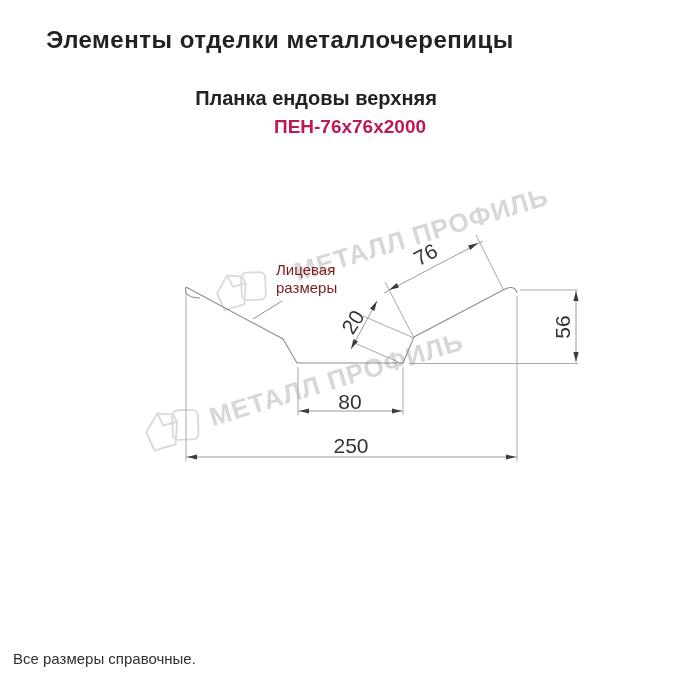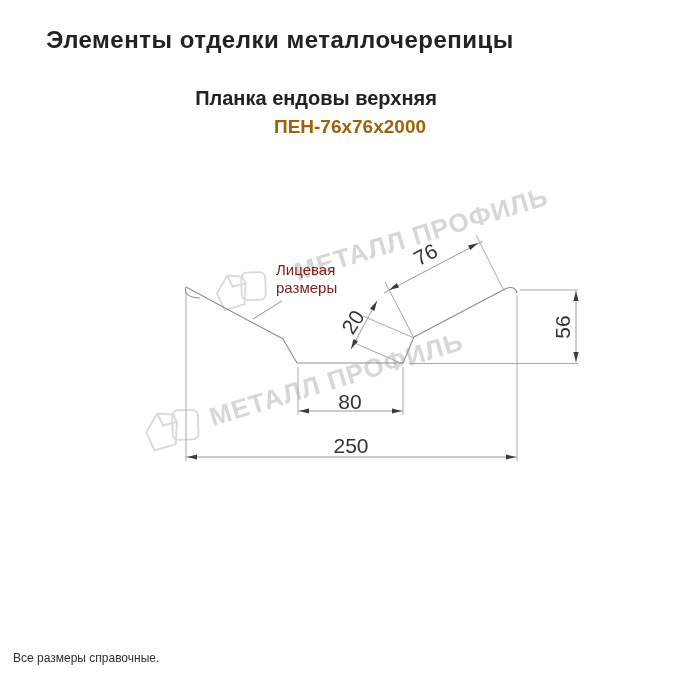--- a/index.html
+++ b/index.html
@@ -10,41 +10,41 @@
   .title{
     position:absolute;top:26px;left:0;width:560px;text-align:center;
     font-size:24px;font-weight:bold;letter-spacing:.5px;color:#222;
   }
   .subtitle{
     position:absolute;top:87px;left:0;width:632px;text-align:center;
     font-size:20px;font-weight:bold;color:#222;
   }
   .model{
     position:absolute;top:116px;left:0;width:700px;text-align:center;
-    font-size:19px;font-weight:bold;color:#a16207;
+    font-size:19px;font-weight:bold;color:#be185d;
   }
   .watermark{position:absolute;z-index:1;}
   .wm-text{
     position:absolute;font-size:26px;font-weight:bold;line-height:1;
     color:#d7d7d7;letter-spacing:1px;white-space:nowrap;
     transform:rotate(-17deg);transform-origin:left bottom;
   }
   .wm-text.one{left:299px;top:259px;}
   .wm-text.two{left:214px;top:404px;}
   .wm-logo{position:absolute;}
   .wm-logo.one{left:212px;top:264px;width:60px;height:52px;transform:rotate(-10deg);}
   .wm-logo.two{left:136px;top:402px;width:74px;height:54px;transform:rotate(-10deg);}
   .drawing{position:absolute;inset:0;z-index:2;}
   .face-label{
     position:absolute;z-index:3;left:276px;top:261px;
     font-size:15px;line-height:18px;color:#7f1d1d;
   }
   .footer{
     position:absolute;left:13px;top:649px;z-index:3;
-    font-size:12px;line-height:19px;color:#2f2f2f;
+    font-size:15px;line-height:19px;color:#2f2f2f;
   }
 </style>
 </head>
 <body>
 
 <div class="page">
 
   <div class="title">Элементы отделки металлочерепицы</div>
   <div class="subtitle">Планка ендовы верхняя</div>
   <div class="model">ПЕН-76х76х2000</div>

